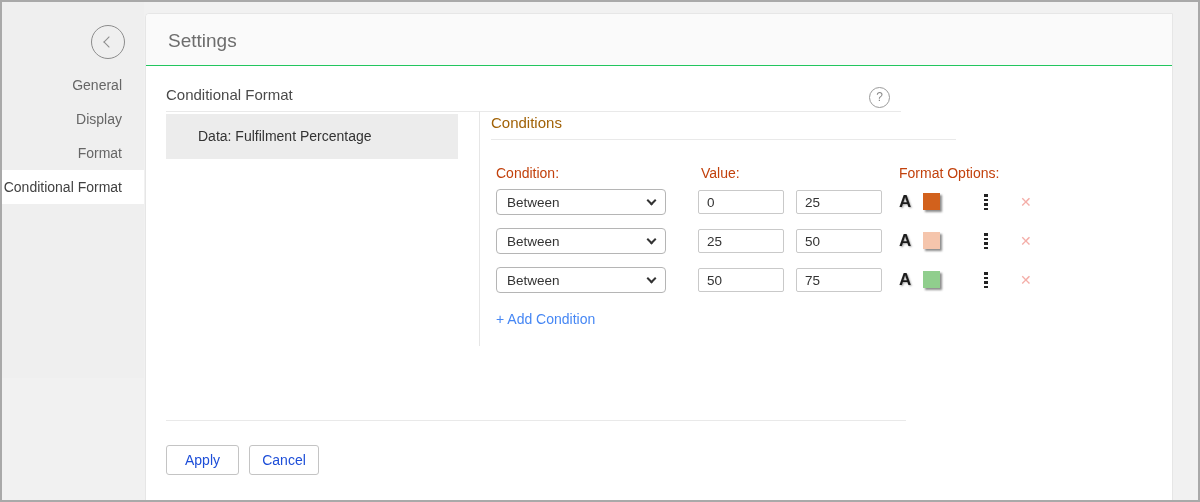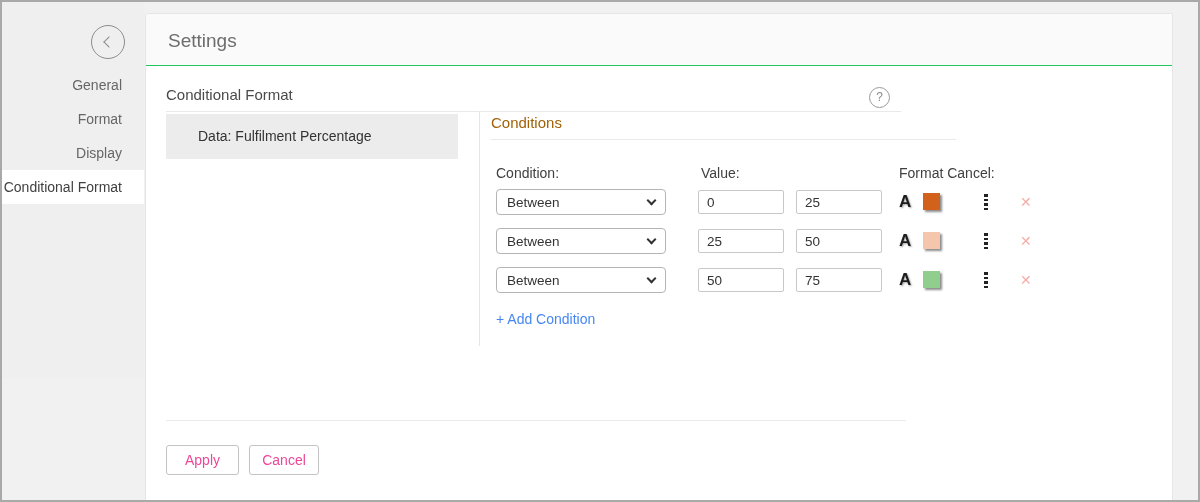--- a/index.html
+++ b/index.html
@@ -39,21 +39,21 @@
   .div-bottom { left:20px;  top:406px; width:740px; }
   .vdiv { position:absolute; left:333px; top:97px; width:1px; height:235px; background:#e6e6e6; }
 
   .data-item { position:absolute; left:20px; top:100px; width:292px; height:45px; background:#ececec;
                font-size:14px; color:#333; line-height:45px; padding-left:32px; cursor:pointer;
                white-space:nowrap; }
 
   .cond-title { position:absolute; left:345px; top:100px; font-size:15px; color:#a16207; }
 
   .cond-labels { position:absolute; left:345px; top:151px; width:560px; height:17px; }
-  .cond-labels span { position:absolute; top:0; font-size:14px; color:#404040; white-space:nowrap; }
+  .cond-labels span { position:absolute; top:0; font-size:14px; color:#c2410c; white-space:nowrap; }
   .lbl-condition { left:5px; }
   .lbl-value     { left:210px; }
   .lbl-format    { left:408px; }
 
   .cond-row { position:absolute; left:345px; width:580px; height:26px; }
   .row-0 { top:175px; } .row-1 { top:214px; } .row-2 { top:253px; }
 
   .select-wrap { position:absolute; left:5px; top:0; width:170px; height:26px; }
   .cond-select { width:100%; height:100%; -webkit-appearance:none; appearance:none;
                  border:1px solid #b5b5b5; border-radius:4px; background:#fff; color:#333;
@@ -74,38 +74,38 @@
             box-shadow:1.5px 1.5px 2px rgba(0,0,0,0.45); }
   .kebab { position:absolute; left:493px; top:5px; width:3.5px; height:17px; cursor:pointer;
            background:repeating-linear-gradient(to bottom,#222 0 2.6px,transparent 2.6px 4.6px); }
   .close-x { position:absolute; left:529px; top:3px; font-size:14px; color:#f4aea8; cursor:pointer;
              line-height:20px; }
 
   .add-link { position:absolute; left:350px; top:297px; font-size:14px; color:#4687f4;
               cursor:pointer; text-decoration:none; white-space:nowrap;text-align:right; }
 
   .btn { position:absolute; top:431px; height:30px; background:#fff; border:1px solid #c4c4c4;
-         border-radius:3px; font-size:14px; color:#ec4899; cursor:pointer; text-align:center;
+         border-radius:3px; font-size:14px; color:#1d4ed8; cursor:pointer; text-align:center;
          font-family:"Liberation Sans","DejaVu Sans",sans-serif; }
   .btn-apply  { left:20px;  width:73px; }
   .btn-cancel { left:103px; width:70px; }
 </style>
 </head>
 <body>
 
 <div class="screen">
 
   <div class="sidebar">
     <div class="back-btn">
       <span class="back-chevron"></span>
     </div>
     <div class="nav">
       <div class="nav-item">General</div>
+      <div class="nav-item">Display</div>
       <div class="nav-item">Format</div>
-      <div class="nav-item">Display</div>
       <div class="nav-item selected">Conditional Format</div>
     </div>
   </div>
 
   <div class="panel">
     <div class="panel-header">
       <div class="panel-title">Settings</div>
     </div>
 
     <div class="section-title">Conditional Format</div>
@@ -116,21 +116,21 @@
     <div class="data-item">Data: Fulfilment Percentage</div>
 
     <div class="vdiv"></div>
 
     <div class="cond-title">Conditions</div>
     <div class="divider div-cond"></div>
 
     <div class="cond-labels">
       <span class="lbl-condition">Condition:</span>
       <span class="lbl-value">Value:</span>
-      <span class="lbl-format">Format Cancel:</span>
+      <span class="lbl-format">Format Options:</span>
     </div>
 
     <div class="cond-row row-0">
       <span class="select-wrap">
         <select class="cond-select">
           <option>Between</option>
         </select>
         <span class="select-chevron"></span>
       </span>
       <input class="val-input val-1" value="0" style="">

